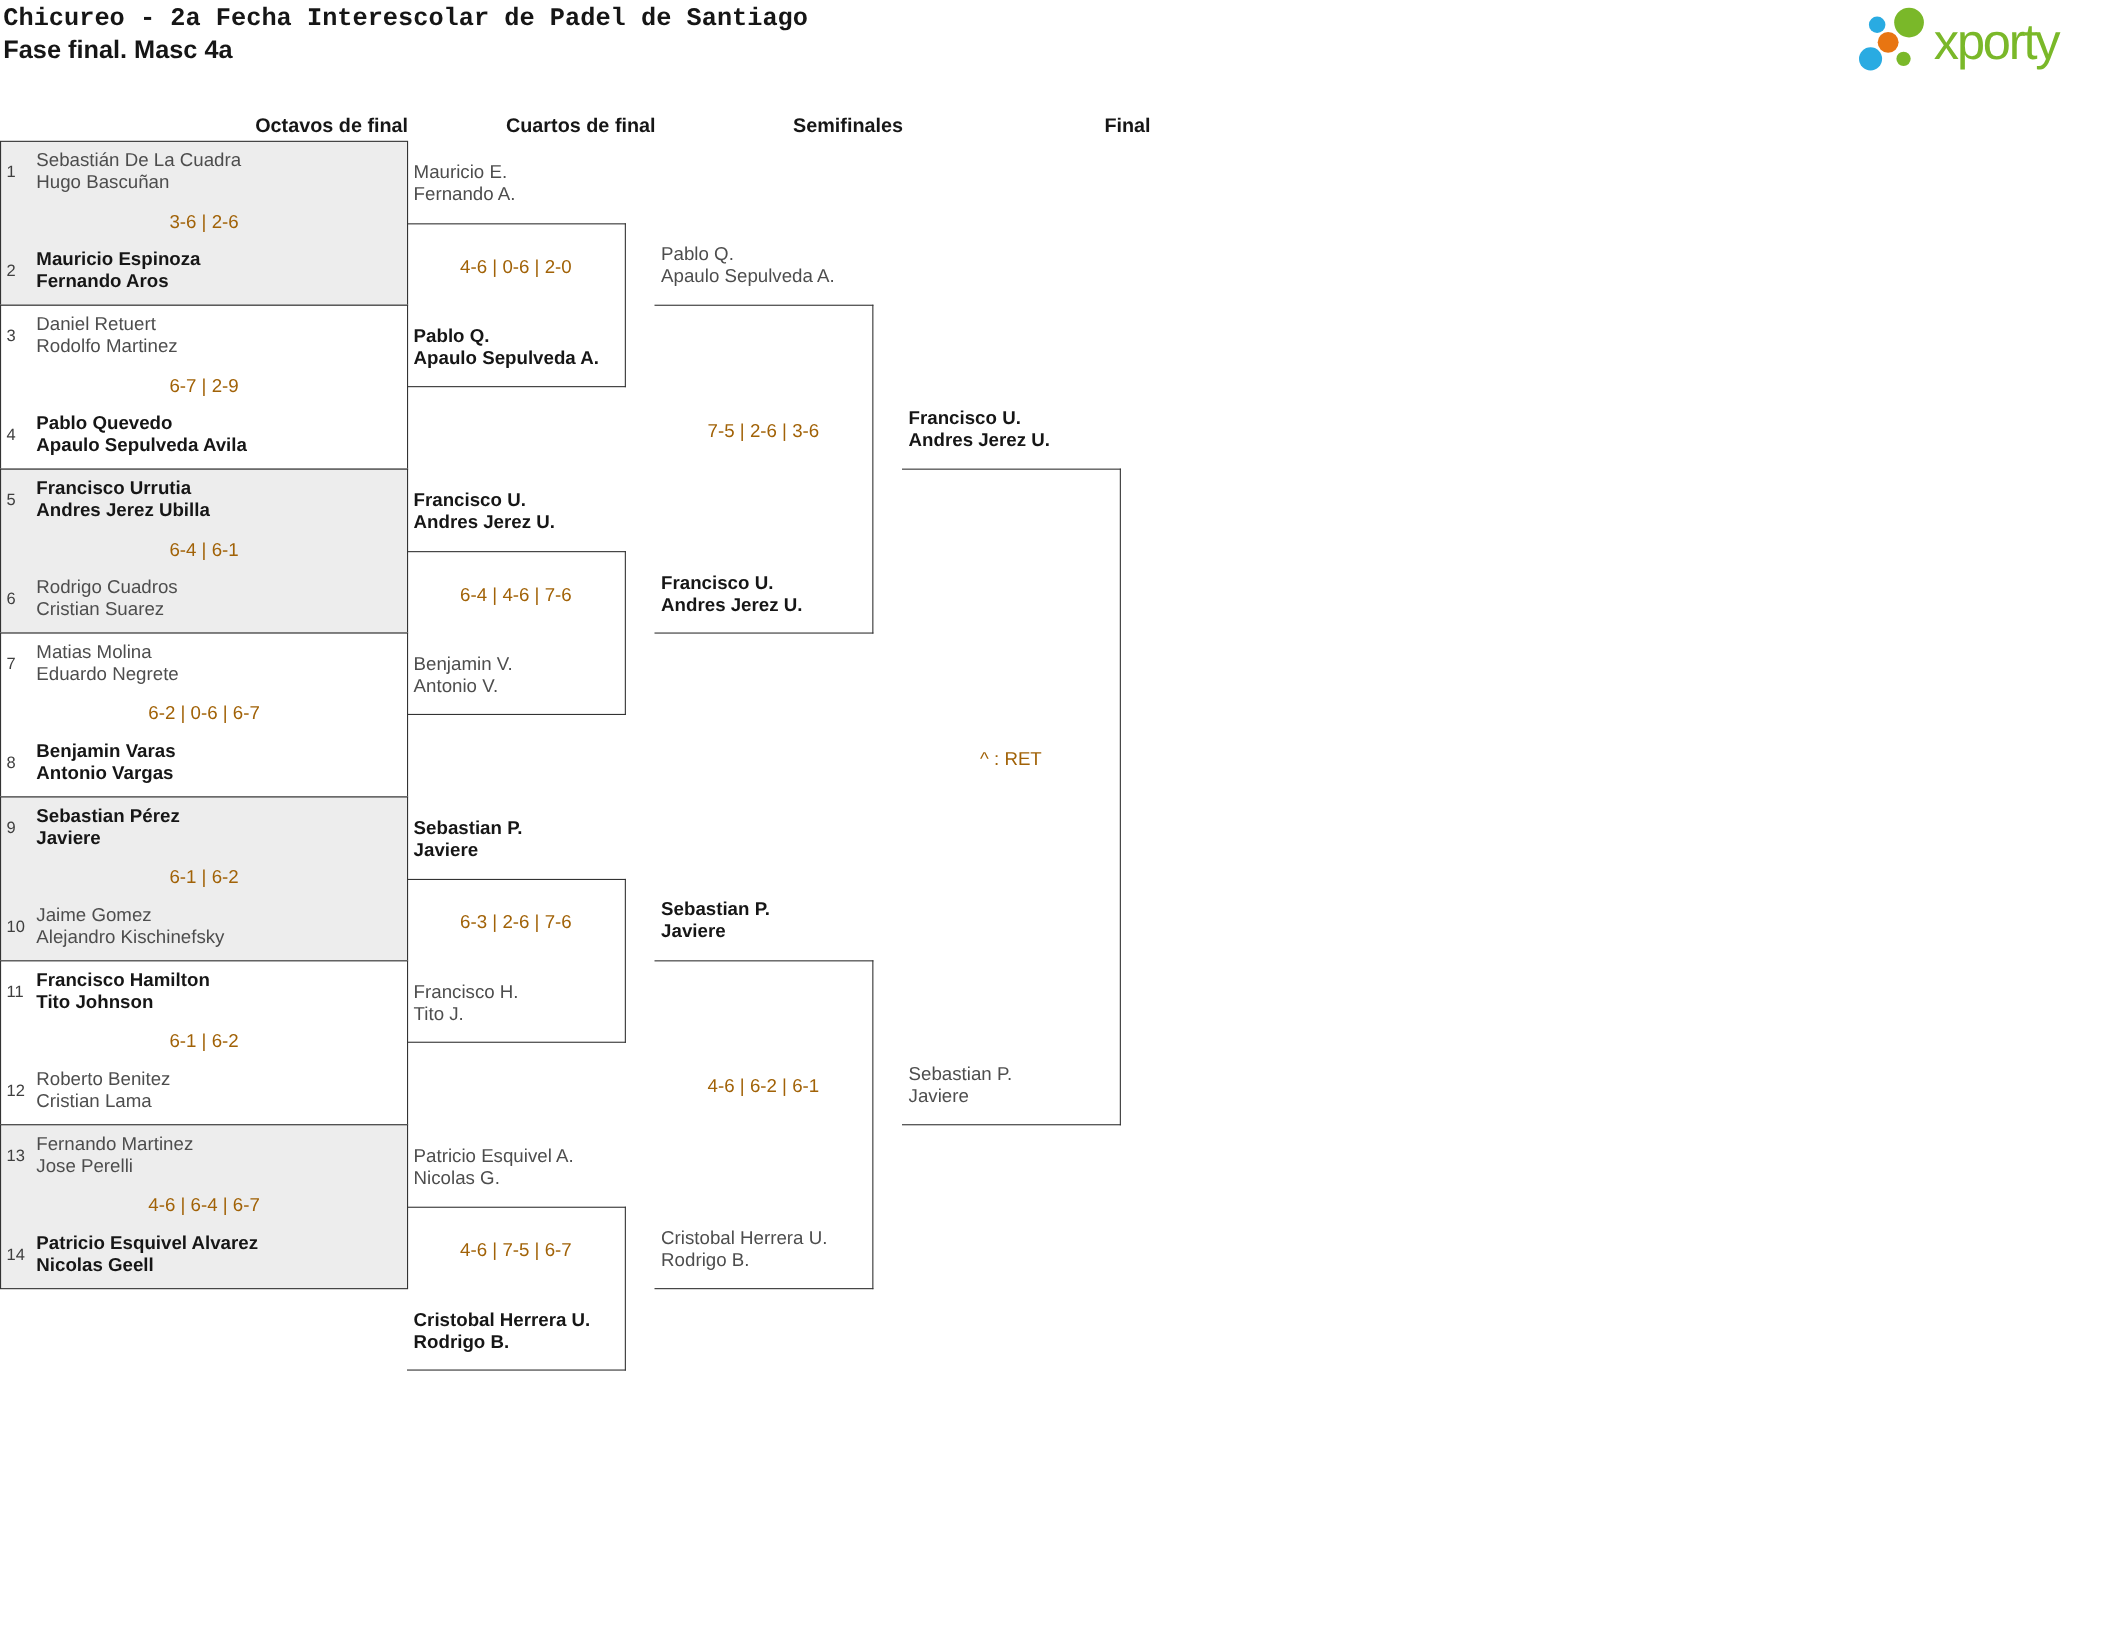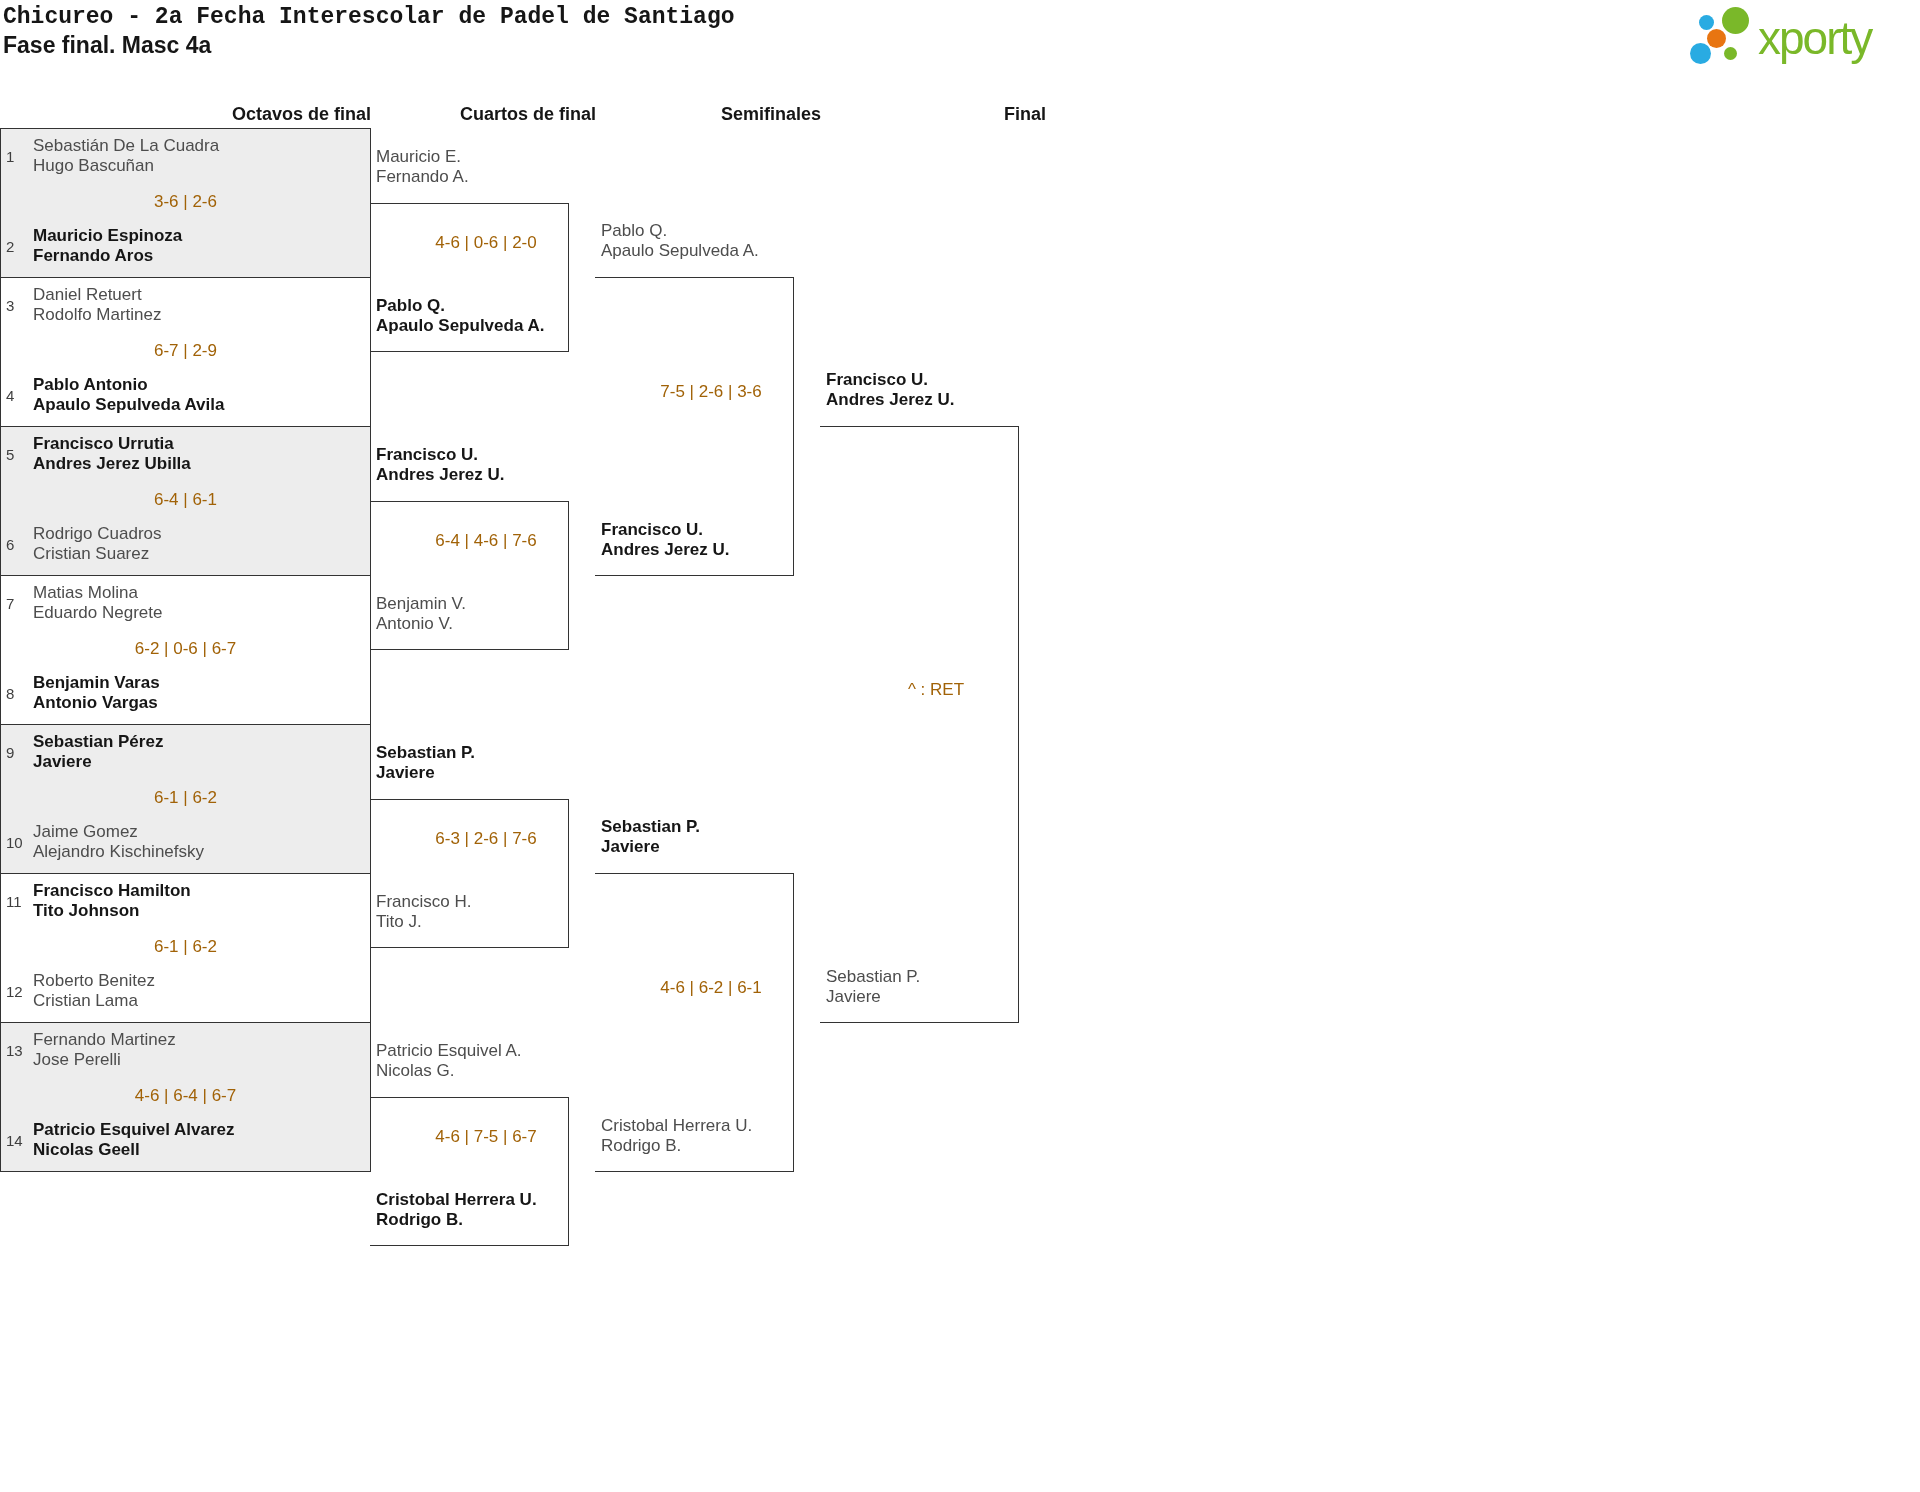--- a/index.html
+++ b/index.html
@@ -28,21 +28,21 @@
   .seed{width:21px;flex:none;font-size:15px;color:#3f3f3f;}
   .names{font-size:17px;line-height:20px;color:#4d4d4d;white-space:nowrap;}
   .names.win{font-weight:700;color:#161616;}
   .score{position:absolute;left:0;width:100%;text-align:center;font-size:17px;
          color:#a16207;line-height:20px;}
   .m16 .score{top:calc(50% - 11px);}
 
   
   .mbox{position:absolute;width:199px;border:1px solid #333;border-left:none;
         box-sizing:border-box;}
-  .mbox .score{top:calc(50% - 45px);padding-left:17px;}
+  .mbox .score{top:calc(50% - 45px);}
   .adv{position:absolute;left:6px;font-size:17px;line-height:20px;color:#4d4d4d;
        white-space:nowrap;}
   .adv.win{font-weight:700;color:#161616;}
   .adv-top{top:-57px;}
   .adv-bot{bottom:15px;}
 </style>
 </head>
 <body>
 
 <div class="page">
@@ -87,21 +87,21 @@
       <span class="seed">3</span>
       <div class="names">
         <div>Daniel Retuert</div>
         <div>Rodolfo Martinez</div>
       </div>
     </div>
     <div class="score">6-7 | 2-9</div>
     <div class="entry-row e-bot">
       <span class="seed">4</span>
       <div class="names win">
-        <div>Pablo Antonio</div>
+        <div>Pablo Quevedo</div>
         <div>Apaulo Sepulveda Avila</div>
       </div>
     </div>
   </div>
 
   <div class="m16 shaded" style="top:426px;">
     <div class="entry-row e-top">
       <span class="seed">5</span>
       <div class="names win">
         <div>Francisco Urrutia</div>

